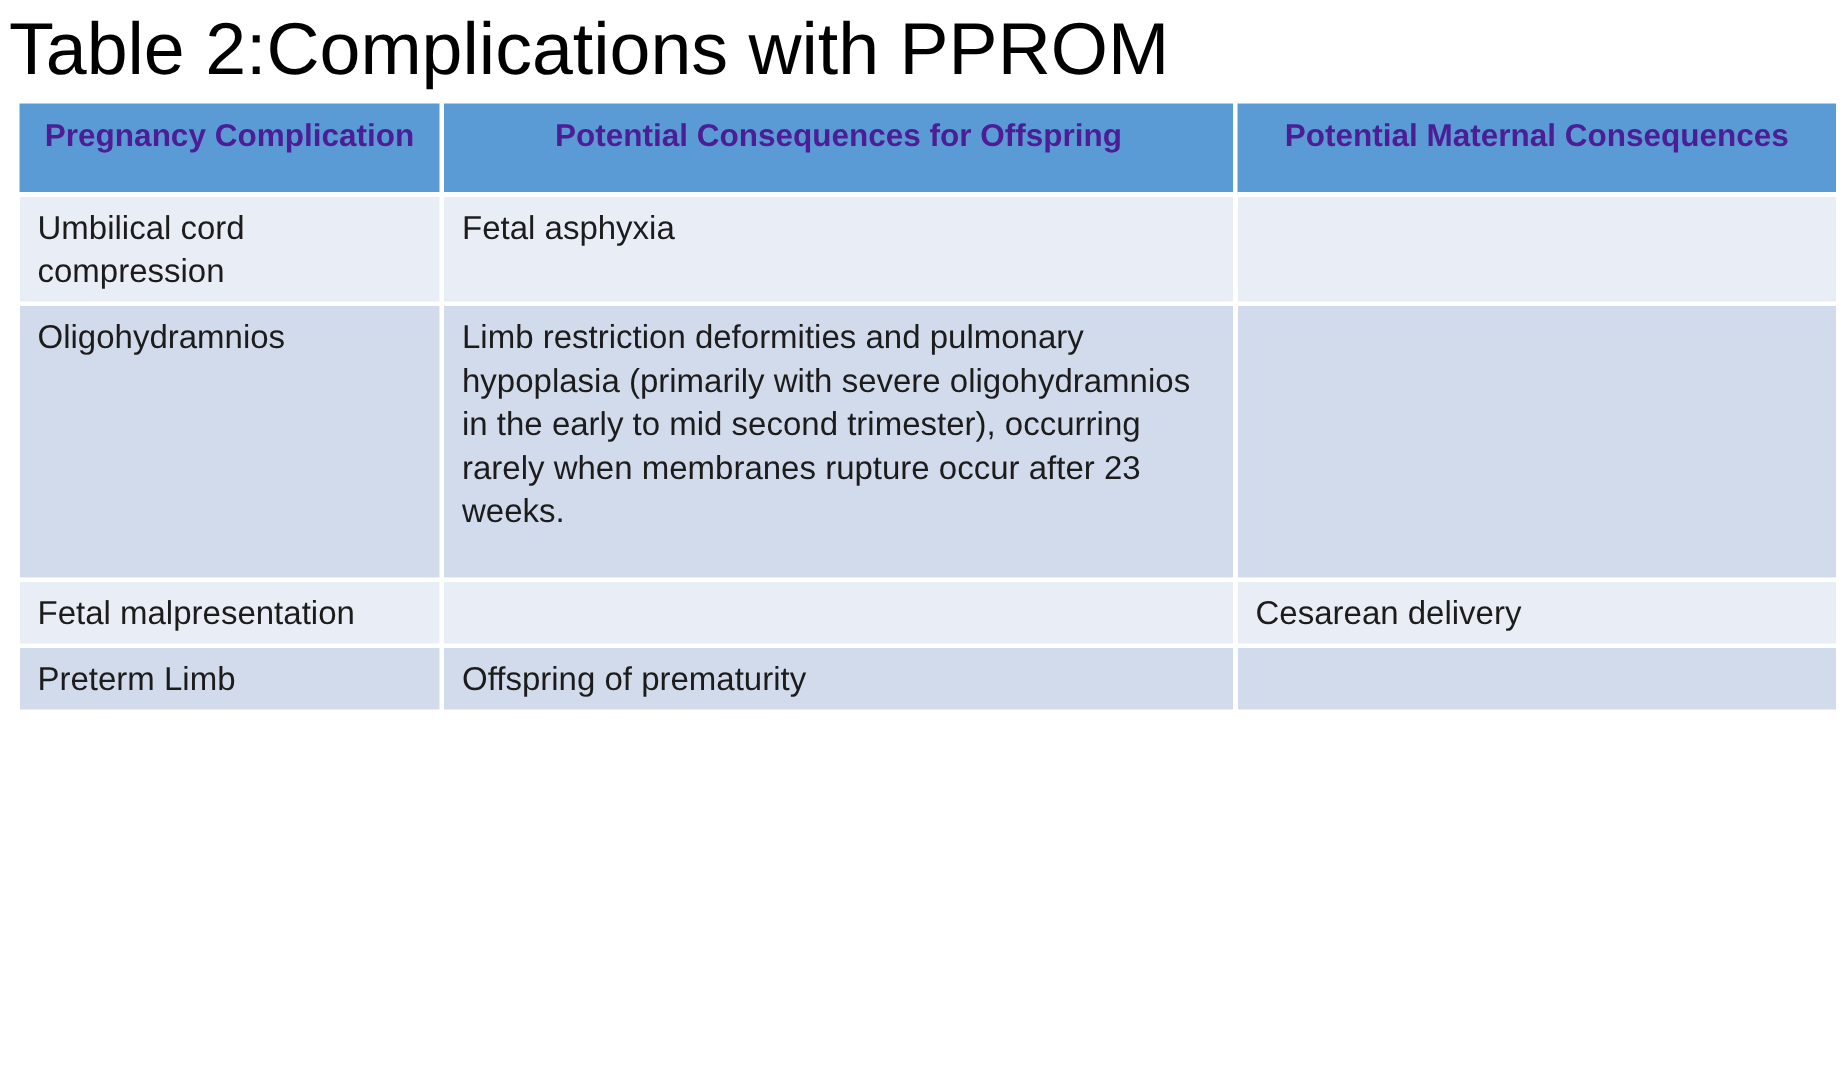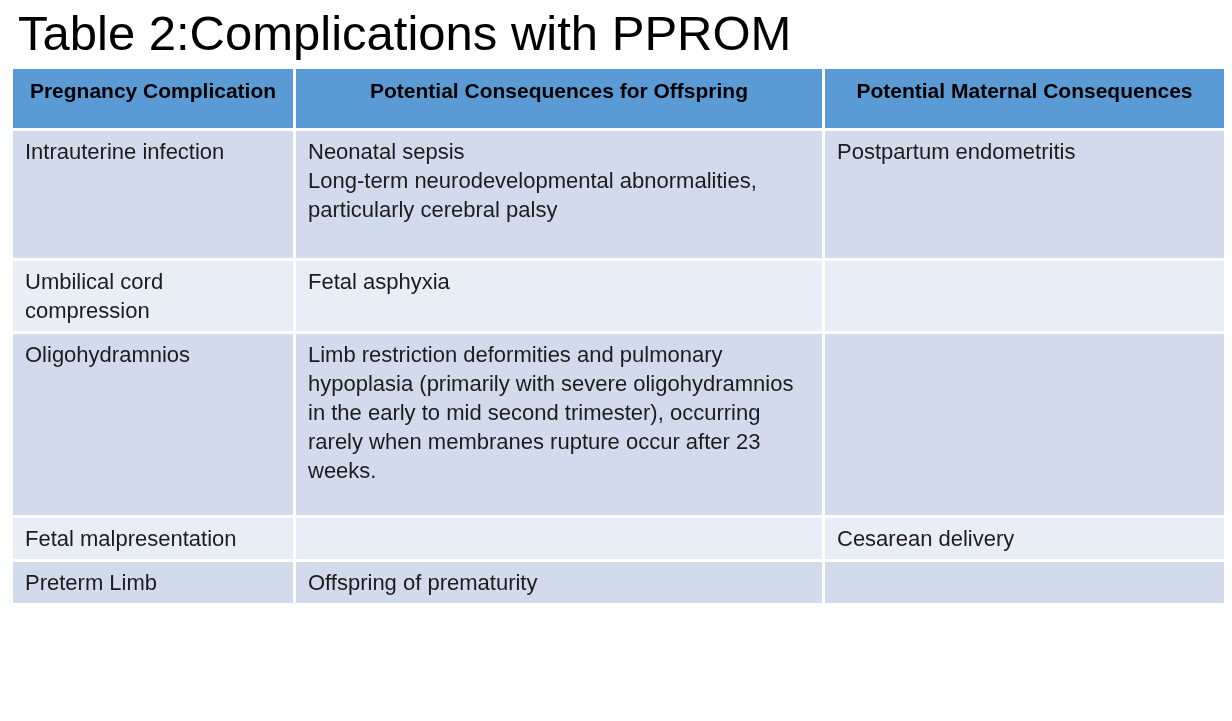--- a/index.html
+++ b/index.html
@@ -17,41 +17,40 @@
   }
   .slide-title {
     font-size: 49px;
     line-height: 66px;
     color: #000000;
     padding-left: 6px;
     letter-spacing: 0px;
     white-space: nowrap;
     font-weight: 400;
     font-stretch: condensed;
-    margin-left: 12px;
   }
   table.pprom {
     border-collapse: collapse;
     table-layout: fixed;
     width: 1214px;
     margin-left: 10px;
     border-top: 2px solid #c9d7ec;
     border-bottom: 3px solid #595959;
   }
   col.c1 { width: 283px; }
   col.c2 { width: 529px; }
   col.c3 { width: 402px; }
   th, td {
     border: 3px solid #ffffff;
     vertical-align: top;
     text-align: left;
   }
   thead th {
     background: #5b9bd5;
-    color: #000000;
+    color: #4c1d95;
     font-size: 21px;
     font-weight: 700;
     text-align: center;
     padding: 10px 8px 6px 8px;
   }
   tbody td {
     font-size: 22px;
     line-height: 29px;
     color: #1c1c1c;
     padding: 6px 12px 6px 12px;
@@ -82,26 +81,20 @@
         <col class="c3">
     </colgroup>
     <thead>
       <tr class="hrow">
         <th>Pregnancy Complication</th>
         <th>Potential Consequences for Offspring</th>
         <th>Potential Maternal Consequences</th>
       </tr>
     </thead>
     <tbody>
-      <tr class="band-dark r0">
-        <td>Intrauterine infection</td>
-        <td>Neonatal sepsis
-Long-term neurodevelopmental abnormalities, particularly cerebral palsy</td>
-        <td>Postpartum endometritis</td>
-      </tr>
       <tr class="band-light r1">
         <td>Umbilical cord compression</td>
         <td>Fetal asphyxia</td>
         <td></td>
       </tr>
       <tr class="band-dark r2">
         <td>Oligohydramnios</td>
         <td>Limb restriction deformities and pulmonary hypoplasia (primarily with severe oligohydramnios in the early to mid second trimester), occurring rarely when membranes rupture occur after 23 weeks.</td>
         <td></td>
       </tr>

